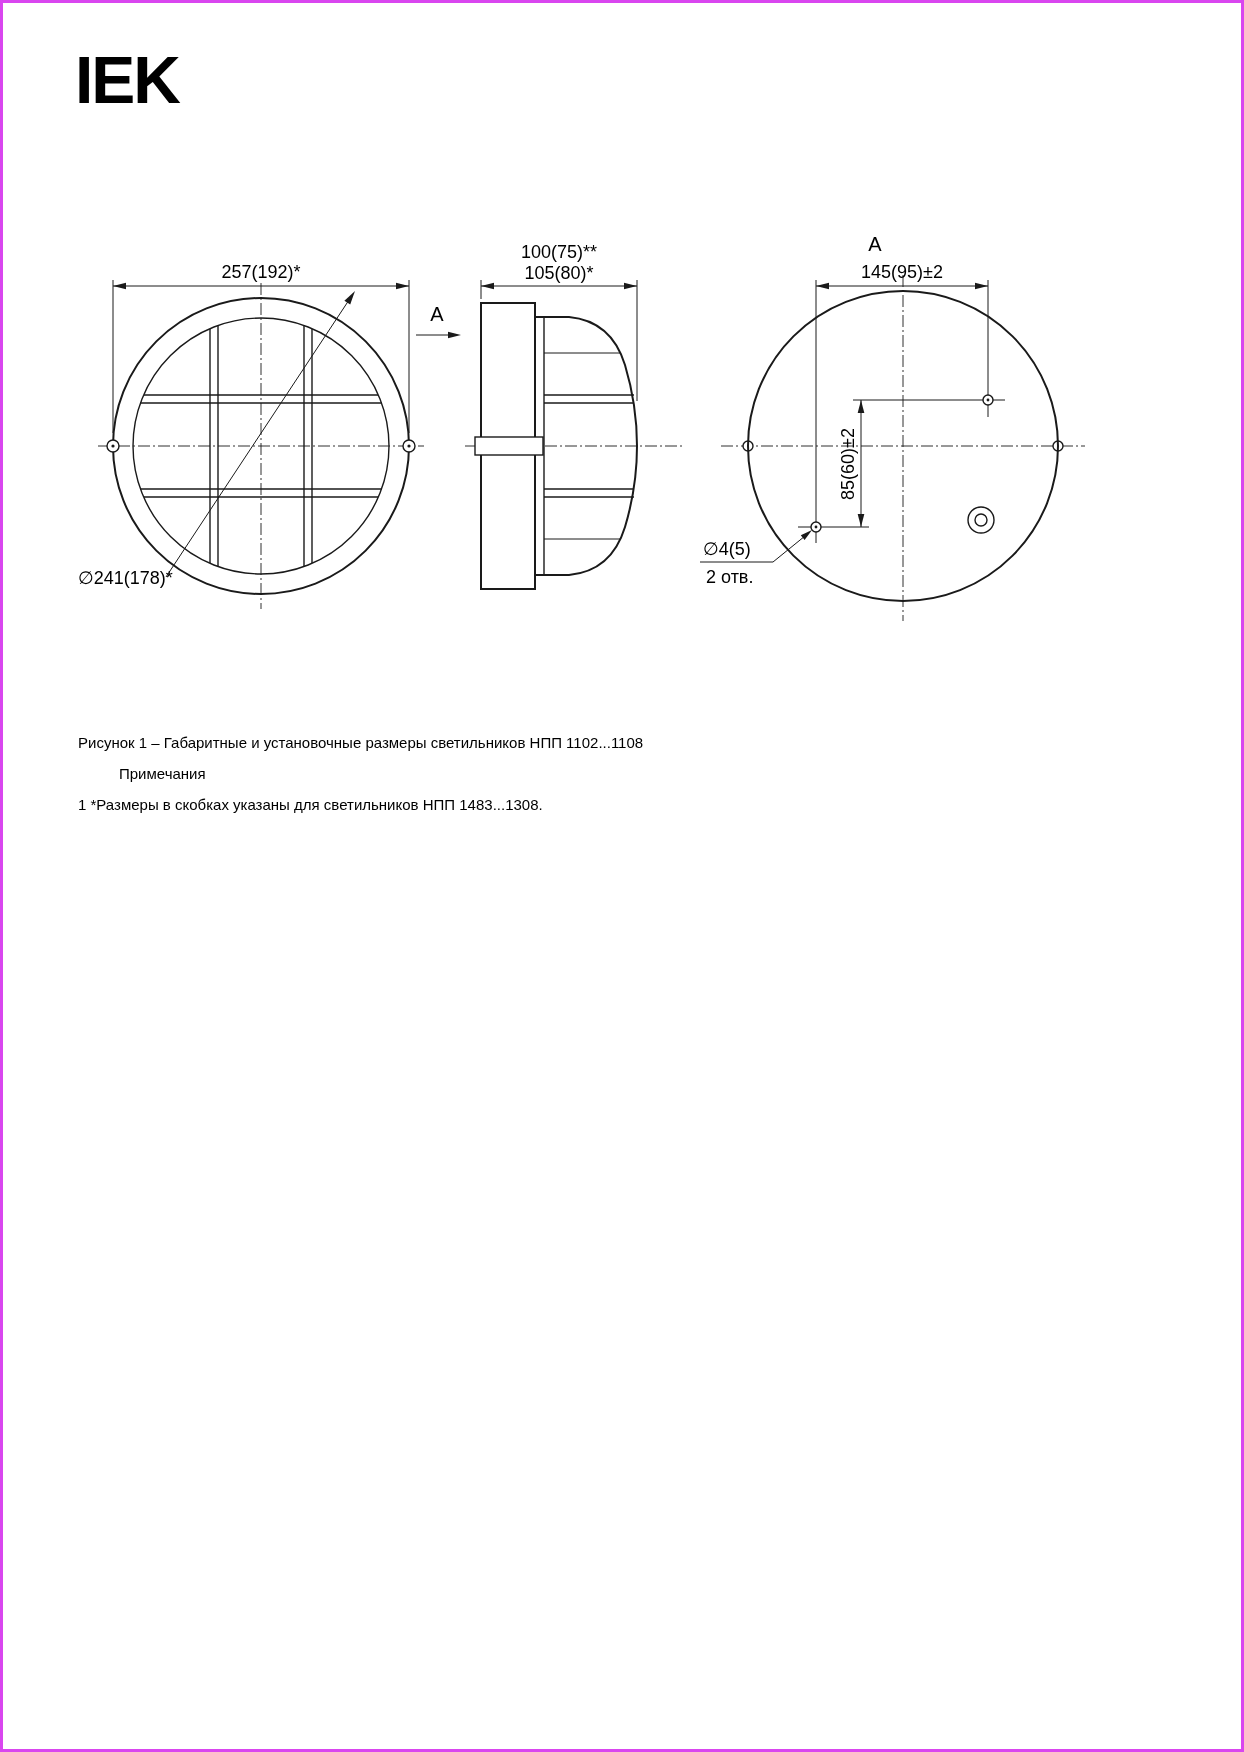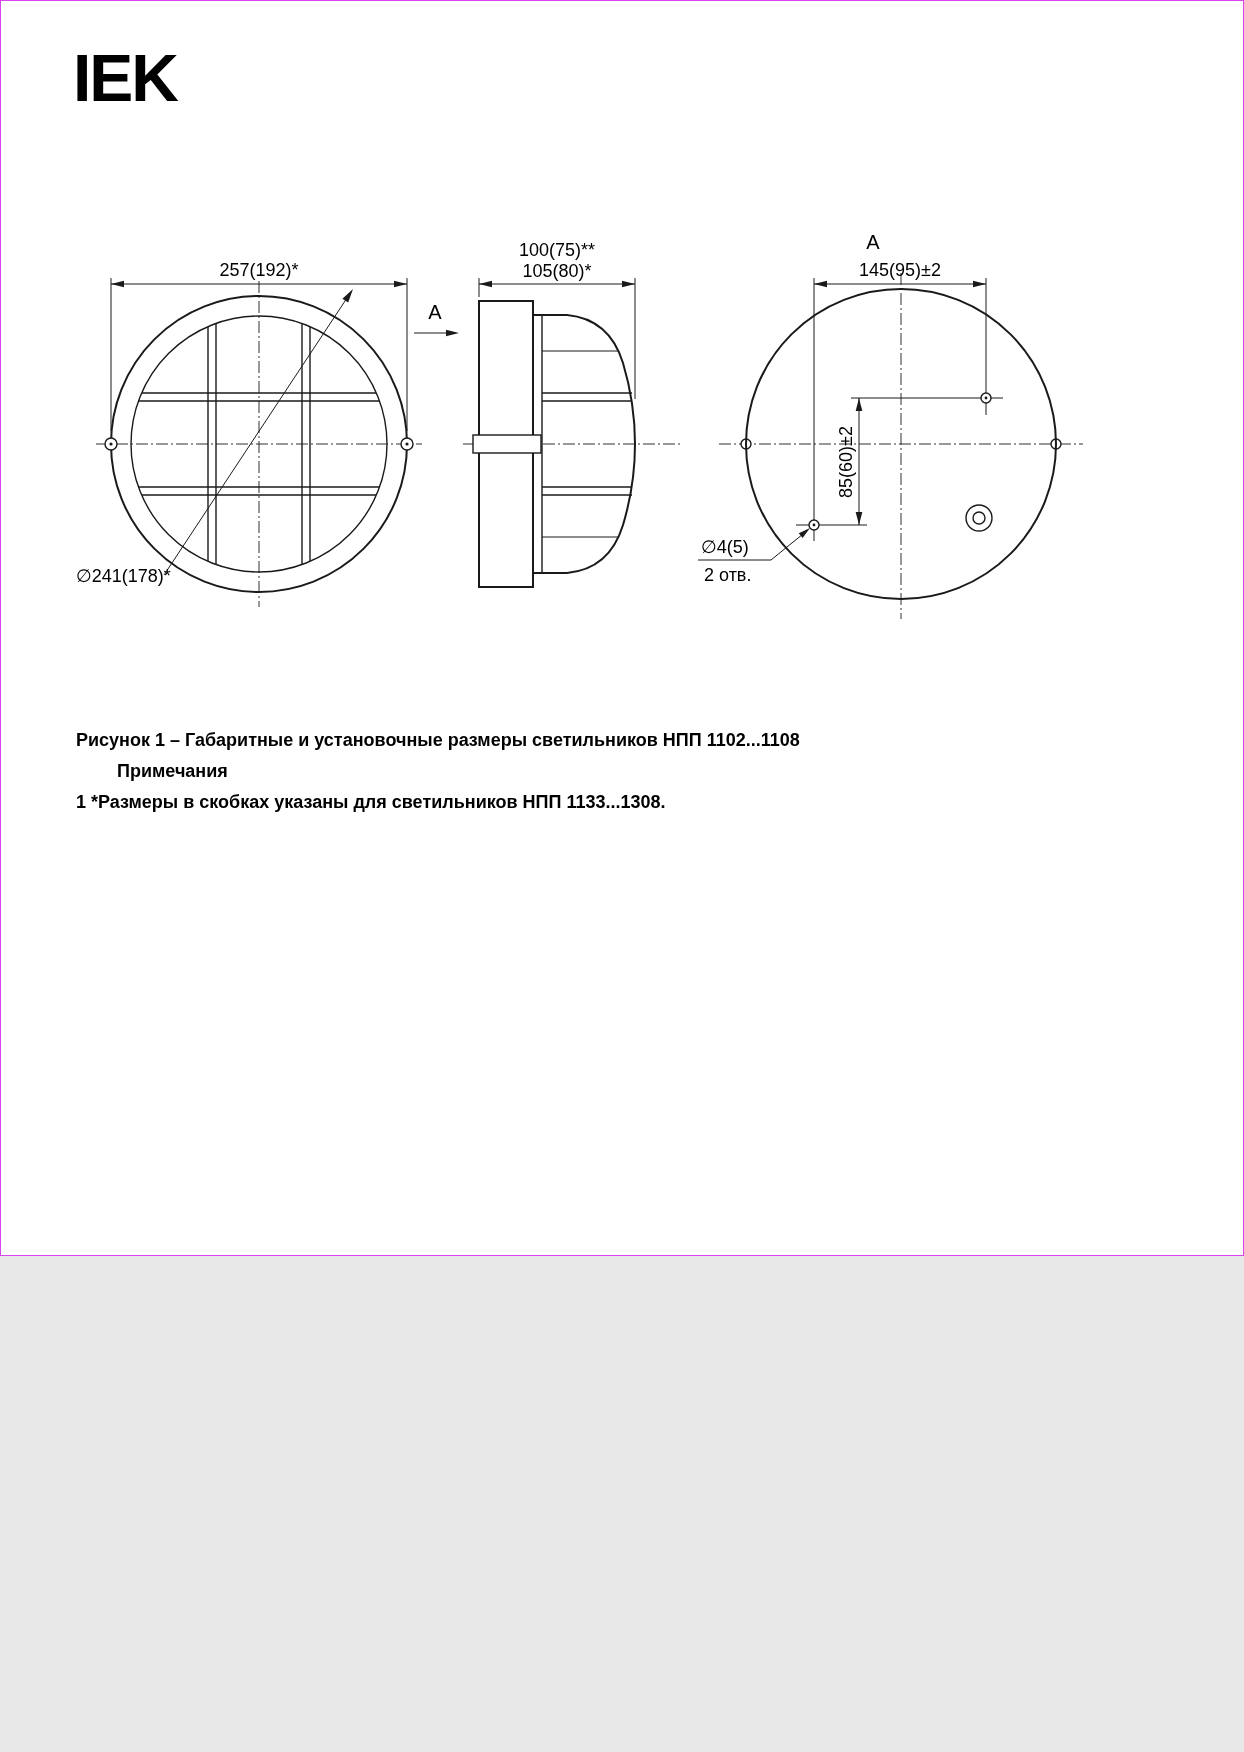--- a/index.html
+++ b/index.html
@@ -1,21 +1,21 @@
 <!DOCTYPE html>
 <html><head>
 <meta charset="utf-8">
 <style>
   html,body { margin:0; padding:0; background:#e8e8e8; }
   #page {
     position:relative;
-    width:1244px; height:1256px;
+    width:1244px; height:1752px;
     margin:0 auto;
     background:#ffffff;
-    border:1px solid #d946ef;
+    border:3px solid #d946ef;
     box-sizing:border-box;
     overflow:hidden;
     font-family:"Liberation Sans", sans-serif;
   }
   .logo {
     position:absolute; left:72px; top:44px;
     font-family:"Liberation Sans", sans-serif;
     font-weight:900; font-size:66px; line-height:1;
     letter-spacing:-2px; color:#000;
   }
@@ -29,23 +29,22 @@
   text.dim {
     font-family:"Liberation Sans", sans-serif;
     font-size:18px; fill:#000;
   }
   text.viewlbl {
     font-family:"Liberation Sans", sans-serif;
     font-size:20px; fill:#000;
   }
   .cap {
     position:absolute; left:75px;
-    font-size:18px; line-height:31px; color:#000;
+    font-size:15px; line-height:31px; color:#000;
     white-space:nowrap;
-    font-weight:bold;
   }
   .cap1 { top:724px; }
   .cap2 { top:755px;margin-left:41px; }
   .cap3 { top:786px; }
   .cap4 { top:817px; }
 </style>
 </head>
 <body>
 
 <div id="page">
@@ -174,15 +173,15 @@
         <line class="thin" x1="697" y1="559" x2="770" y2="559"></line>
         <text class="dim" x="703" y="580" text-anchor="start">2 отв.</text>
         <line class="thin" x1="770" y1="559" x2="802" y2="533"></line>
         <polygon class="arr" points="809,527 801.6,536.9 797.8,532.3"></polygon>
       </g>
     </g>
   </svg>
 
   <div class="cap cap1">Рисунок 1 – Габаритные и установочные размеры светильников НПП 1102...1108</div>
   <div class="cap cap2">Примечания</div>
-  <div class="cap cap3">1 *Размеры в скобках указаны для светильников НПП 1133...1308.</div>
+  <div class="cap cap3">1 *Размеры в скобках указаны для светильников НПП 1483...1308.</div>
 
 </div>
 
 </body></html>

